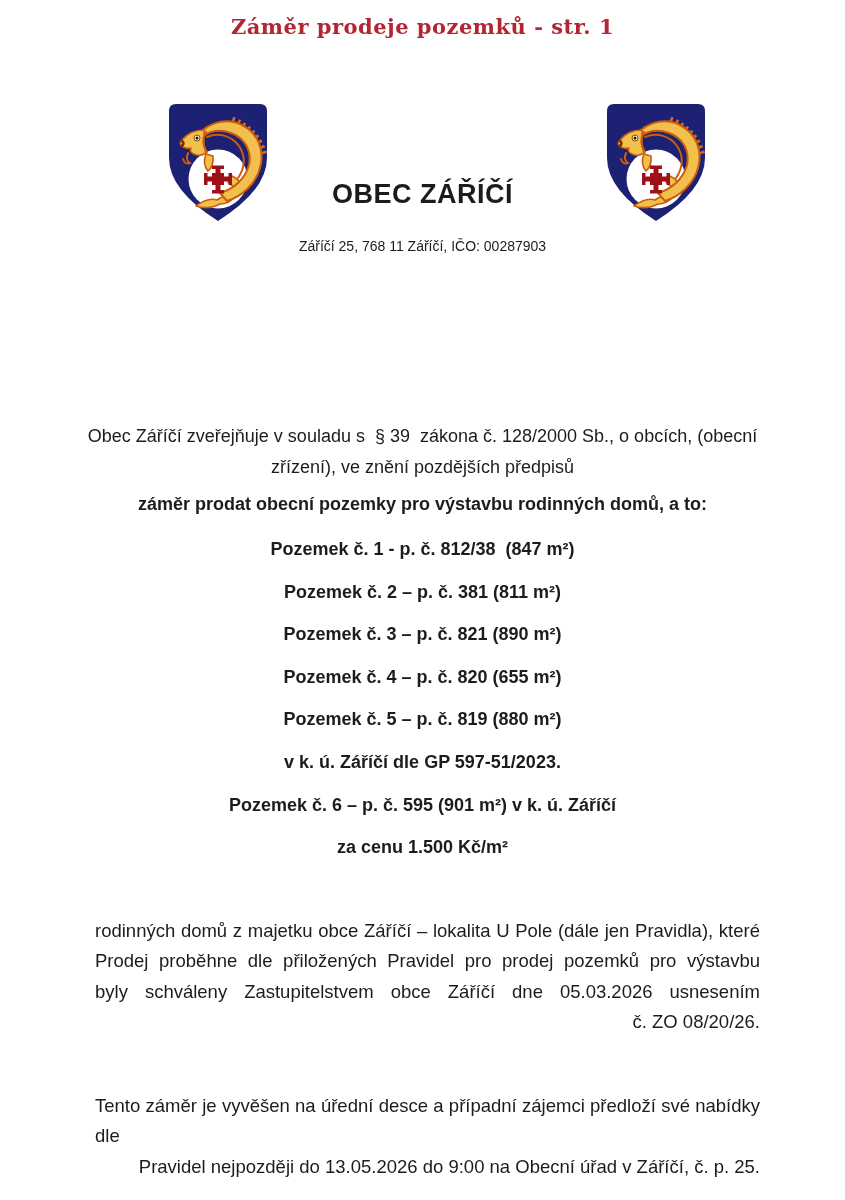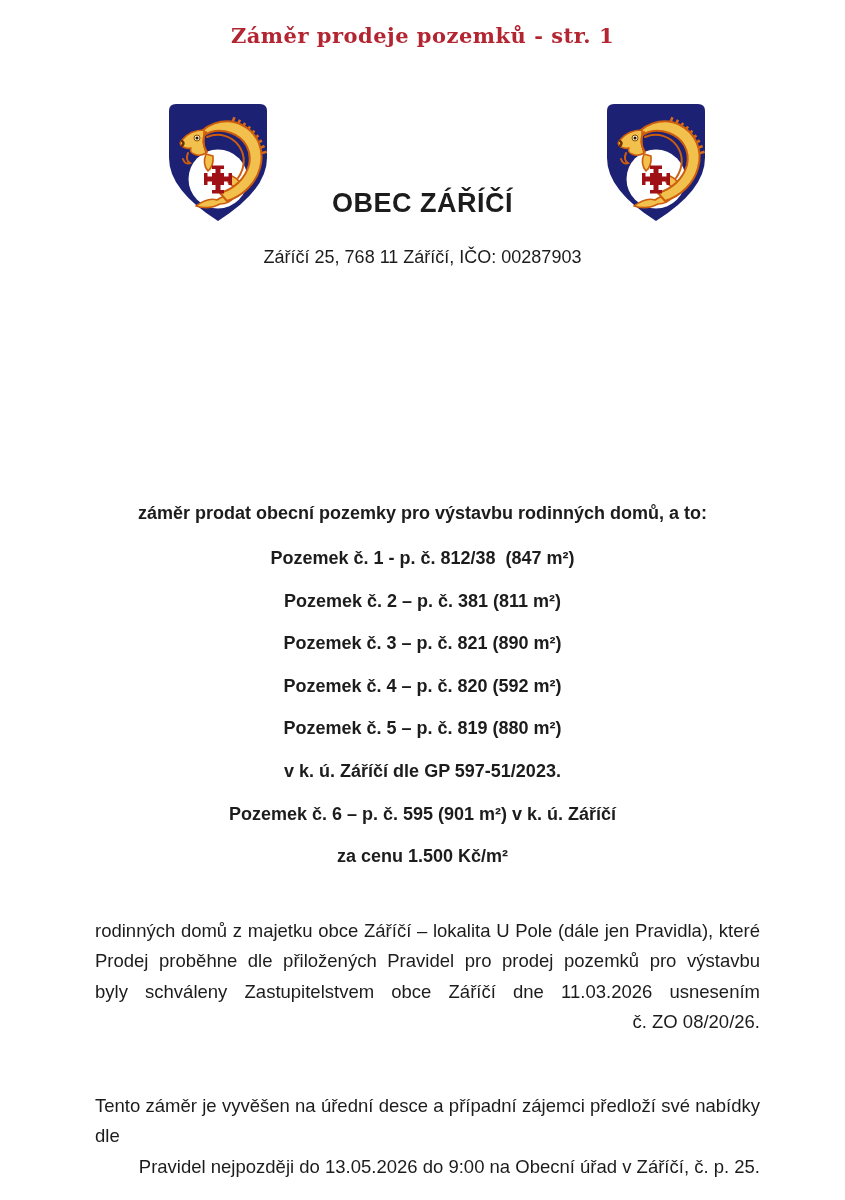--- a/index.html
+++ b/index.html
@@ -14,35 +14,35 @@
   *{box-sizing:border-box;}
   html,body{margin:0;padding:0;background:#fff;}
   .page{
     position:relative;
     width:845px;height:1200px;
     background:var(--page-bg);
     font-family:"Liberation Sans",sans-serif;
     color:var(--text-color);
     overflow:hidden;
   }
-  .abs{position:absolute;left:0;right:0;margin-top:9px;}
+  .abs{position:absolute;left:0;right:0;}
   .center{text-align:center;}
   .banner{
     top:14px;
     font-family:"DejaVu Serif",serif;
     font-weight:bold;
     font-size:21px;
     letter-spacing:0.5px;
     color:var(--banner-red);
   }
   .emblem{position:absolute;top:100px;width:112px;height:125px;}
   .emblem-left{left:162px;}
   .emblem-right{left:600px;}
   .org-name{top:179px;font-weight:bold;font-size:27px;letter-spacing:0.5px;}
-  .org-address{top:238px;font-size:18px;}
+  .org-address{top:238px;font-size:14px;}
   .doc-title{top:326px;font-weight:bold;font-size:28px;}
   .intro{
     top:421px;
     font-size:18px;
     line-height:31px;
     white-space:pre-wrap;
   }
   .lead{top:494px;font-weight:bold;font-size:18px;}
   .plot-stack{top:528px;font-weight:bold;font-size:18px;line-height:42.6px;}
   .plot-stack div{white-space:pre;}
@@ -125,38 +125,40 @@
         <rect x="66.5" y="73" width="3.5" height="12"></rect>
         <rect x="50" y="73" width="12" height="12"></rect>
       </g>
     </svg>
   </div>
 
   <div class="abs center org-name">OBEC ZÁŘÍČÍ</div>
   <div class="abs center org-address">Záříčí 25, 768 11 Záříčí, IČO: 00287903</div>
 
 
+  <div class="abs center intro">Obec Záříčí zveřejňuje v souladu s  § 39  zákona č. 128/2000 Sb., o obcích, (obecní
+zřízení), ve znění pozdějších předpisů</div>
 
   <div class="abs center lead">záměr prodat obecní pozemky pro výstavbu rodinných domů, a to:</div>
 
   <div class="abs center plot-stack">
     <div>Pozemek č. 1 - p. č. 812/38  (847 m²)</div>
     <div>Pozemek č. 2 – p. č. 381 (811 m²)</div>
     <div>Pozemek č. 3 – p. č. 821 (890 m²)</div>
-    <div>Pozemek č. 4 – p. č. 820 (592 m²)</div>
+    <div>Pozemek č. 4 – p. č. 820 (655 m²)</div>
     <div>Pozemek č. 5 – p. č. 819 (880 m²)</div>
     <div>v k. ú. Záříčí dle GP 597-51/2023.</div>
     <div>Pozemek č. 6 – p. č. 595 (901 m²) v k. ú. Záříčí</div>
     <div>za cenu 1.500 Kč/m²</div>
   </div>
 
   <div class="body-par par1">
     <div class="jline">rodinných domů z majetku obce Záříčí – lokalita U Pole (dále jen Pravidla), které</div>
     <div class="jline">Prodej proběhne dle přiložených Pravidel pro prodej pozemků pro výstavbu</div>
-    <div class="jline">byly schváleny Zastupitelstvem obce Záříčí dne 11.03.2026 usnesením</div>
+    <div class="jline">byly schváleny Zastupitelstvem obce Záříčí dne 05.03.2026 usnesením</div>
     <div class="lline">č. ZO 08/20/26.</div>
   </div>
 
   <div class="body-par par2">
     <div class="jline">Tento záměr je vyvěšen na úřední desce a případní zájemci předloží své nabídky dle</div>
     <div class="lline">Pravidel nejpozději do 13.05.2026 do 9:00 na Obecní úřad v Záříčí, č. p. 25.</div>
   </div>
 
 </div>
 

